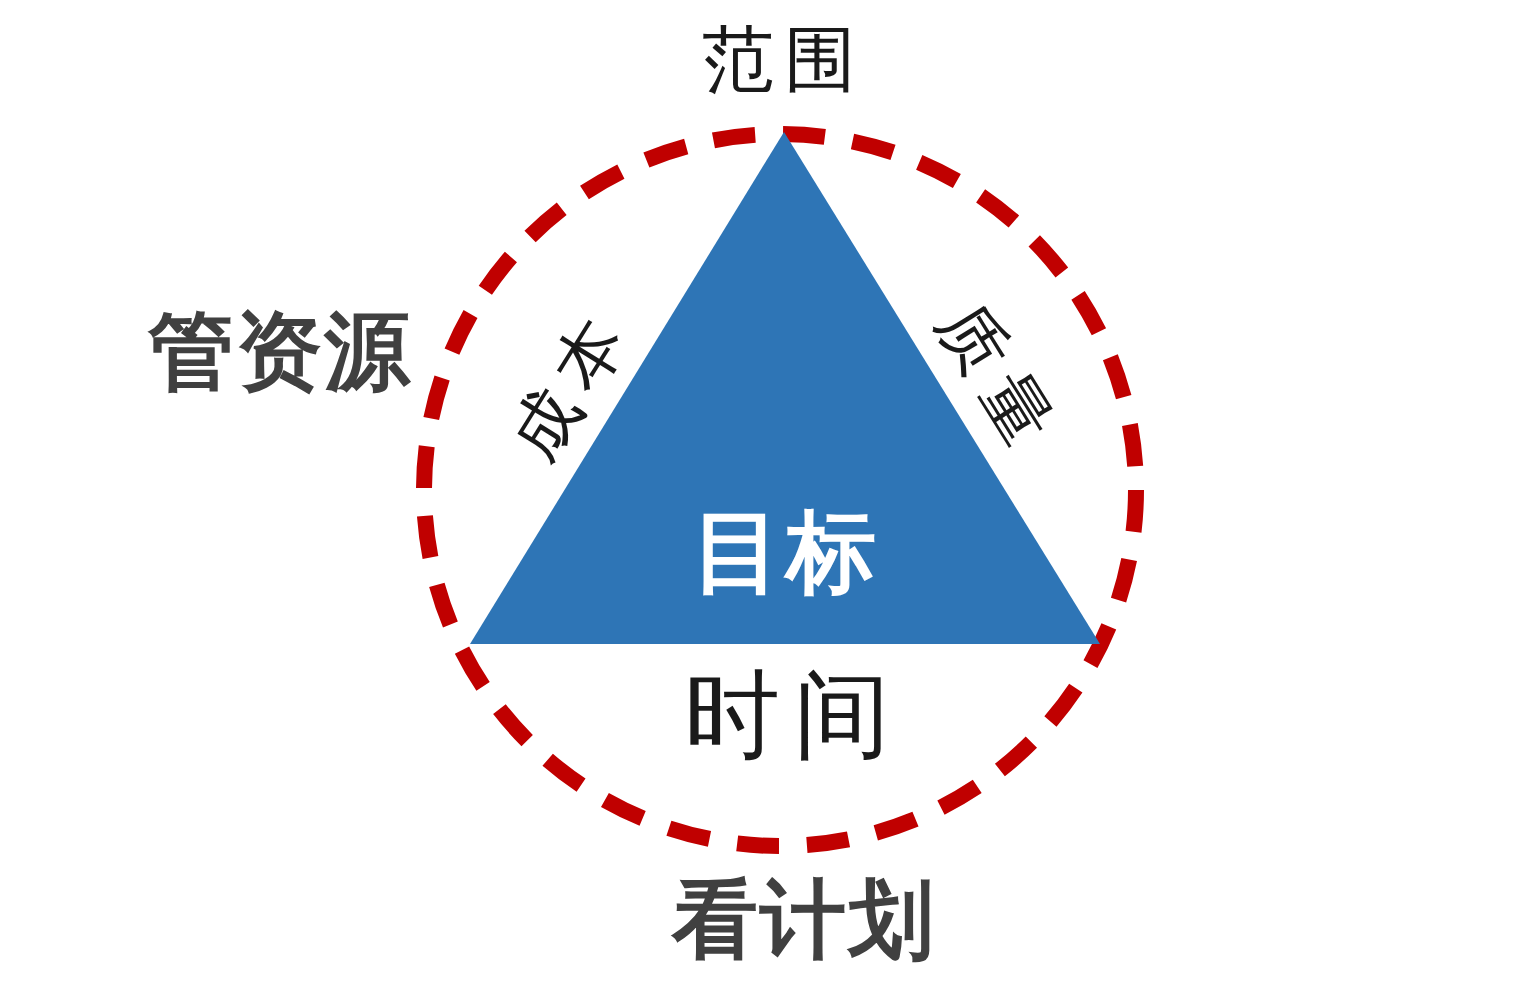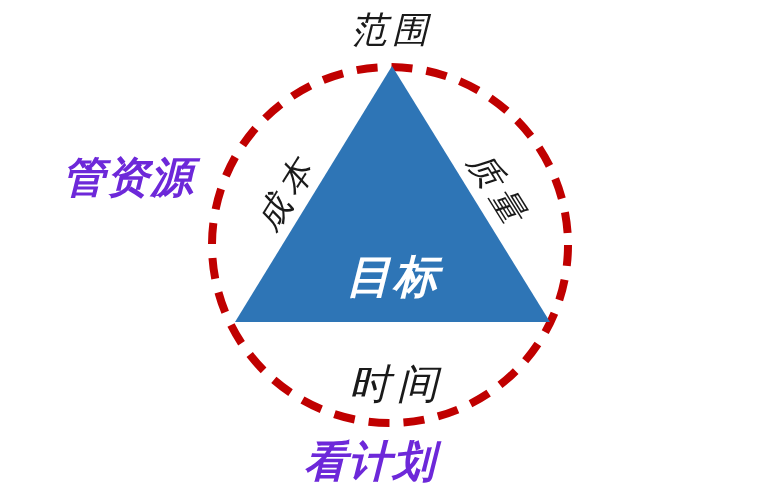--- a/index.html
+++ b/index.html
@@ -7,21 +7,20 @@
     padding: 0;
     background: #ffffff;
   }
   .stage {
     position: relative;
     width: 702px;
     height: 500px;
     background: #ffffff;
     overflow: hidden;
     font-family: "Liberation Sans", "DejaVu Sans", sans-serif;
-    font-style: italic;
   }
   .stage svg.shapes {
     position: absolute;
     left: 0;
     top: 0;
     width: 764px;
     height: 500px;
   }
   .label {
     position: absolute;
@@ -30,23 +29,22 @@
     line-height: 1;
   }
   
   .lbl-scope {
     left: 392px; top: 30px;
     font-size: 36px; letter-spacing: 5px;
     color: #1a1a1a;
   }
   .lbl-time {
     left: 397px; top: 359px;
-    font-size: 41px; letter-spacing: 7px;
+    font-size: 48px; letter-spacing: 7px;
     color: #1a1a1a;
-    margin-top: 25px;
   }
   .lbl-cost {
     left: 286px; top: 192px;
     font-size: 34px; letter-spacing: 7px;
     color: #1a1a1a;
     transform: translate(-50%, -50%) rotate(-58deg);
   }
   .lbl-quality {
     left: 499px; top: 190px;
     font-size: 34px; letter-spacing: 7px;
@@ -59,25 +57,26 @@
     font-size: 45px; letter-spacing: 2px;
     font-weight: bold;
     color: #ffffff;
     margin-top: 39px;
   }
   
   .lbl-outer {
     font-size: 43px;
     font-weight: bold;
     letter-spacing: 1px;
-    color: #6d28d9;
+    color: #404040;
+    margin-left: 12px;
   }
   .lbl-manage   { left: 128px; top: 177px; }
   .lbl-recheck  { left: 651px; top: 177px; }
-  .lbl-viewplan { left: 370px; top: 461px; }
+  .lbl-viewplan { left: 390px; top: 461px; }
 </style>
 </head>
 <body>
 
 <div class="stage">
 
   <svg class="shapes" viewBox="0 0 764 500" aria-hidden="true">
     <circle cx="390" cy="245" r="178" fill="none" stroke-width="8" stroke-dasharray="21 14" stroke="#c00000"></circle>
     <polygon points="392,66 235,322 550,322" fill="#2e75b6"></polygon>
   </svg>

